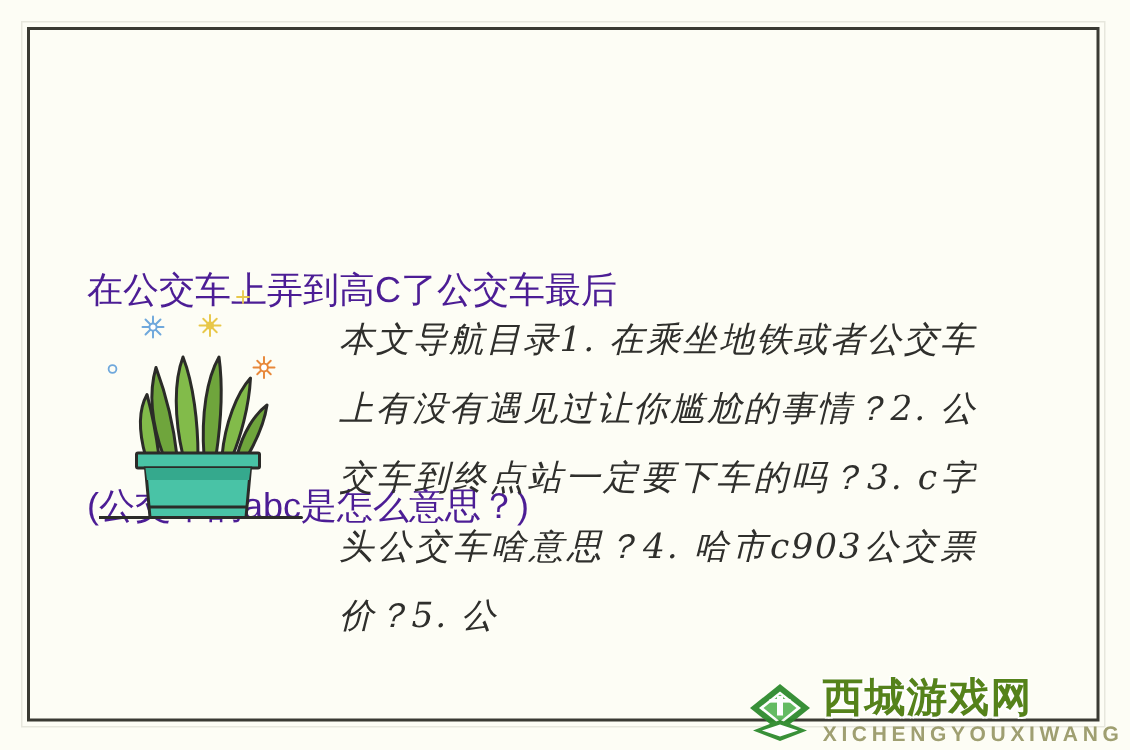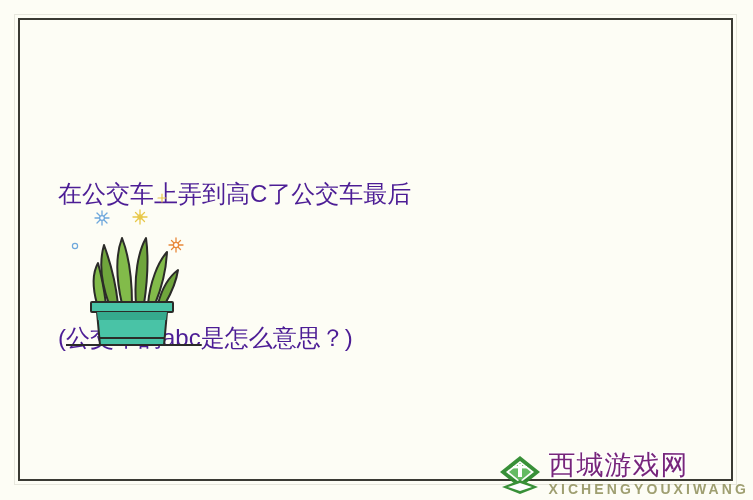--- a/index.html
+++ b/index.html
@@ -111,22 +111,22 @@
   }
   #wm-logo { width: 44px; height: 40px; display: block; }
   #wm-textblock {
     display: flex;
     flex-direction: column;
     justify-content: center;
     line-height: 1;
   }
   #wm-cn {
     font-size: 27px;
-    font-weight: normal;
-    color: #701a75;
+    font-weight: bold;
+    color: #4d7c0f;
     letter-spacing: 1px;
     text-shadow:
       -1px -1px 0 #ffffff,
        1px -1px 0 #ffffff,
       -1px  1px 0 #ffffff,
        1px  1px 0 #ffffff;
   }
   #wm-en {
     font-size: 14px;
     font-weight: bold;
@@ -201,20 +201,21 @@
         <rect x="25" y="112" width="82" height="10" rx="1" fill="#49c3a6" stroke="#2b2b28" stroke-width="2"></rect>
 
         <path d="M31 122 L101 122 L98 155 L34 155 Z" fill="#49c3a6" stroke="#2b2b28" stroke-width="2"></path>
         <path d="M31 122 L101 122 L100 130 L32 130 Z" fill="#35a98d" stroke="none"></path>
         <line x1="34" y1="148" x2="98" y2="148" stroke="#2b2b28" stroke-width="2"></line>
 
         <line x1="0" y1="155" x2="135" y2="155" stroke="#2b2b28" stroke-width="2" stroke-linecap="round"></line>
       </svg>
     </div>
 
+    <div id="bodytext">本文导航目录1. 在乘坐地铁或者公交车上有没有遇见过让你尴尬的事情？2. 公交车到终点站一定要下车的吗？3. c字头公交车啥意思？4. 哈市c903公交票价？5. 公</div>
 
   </div>
 
   <div id="watermark">
     <svg id="wm-logo" viewBox="0 0 44 40">
       <polygon points="22,2 42,18 22,34 2,18" fill="#2e8b2e"></polygon>
       <polygon points="22,7 36,18 22,29 8,18" fill="#ffffff"></polygon>
       <polygon points="22,9 33,18 22,27 11,18" fill="#5cb85c"></polygon>
       <rect x="20" y="10" width="4" height="13" fill="#ffffff"></rect>
       <rect x="15" y="12" width="14" height="2.4" fill="#ffffff"></rect>

